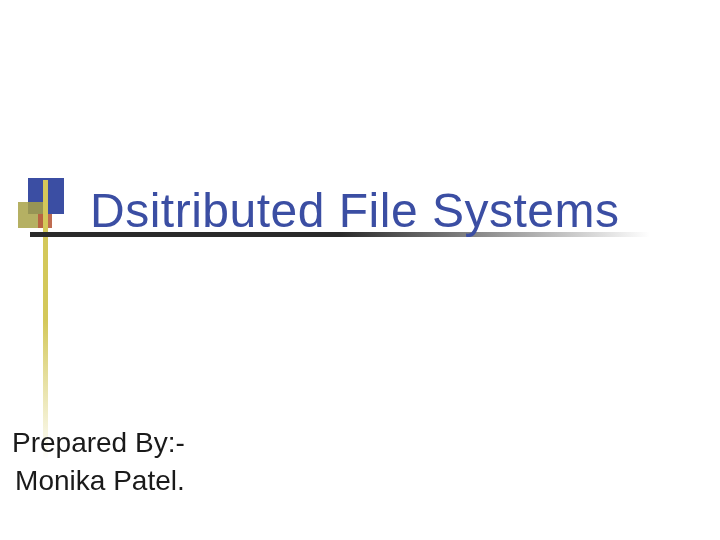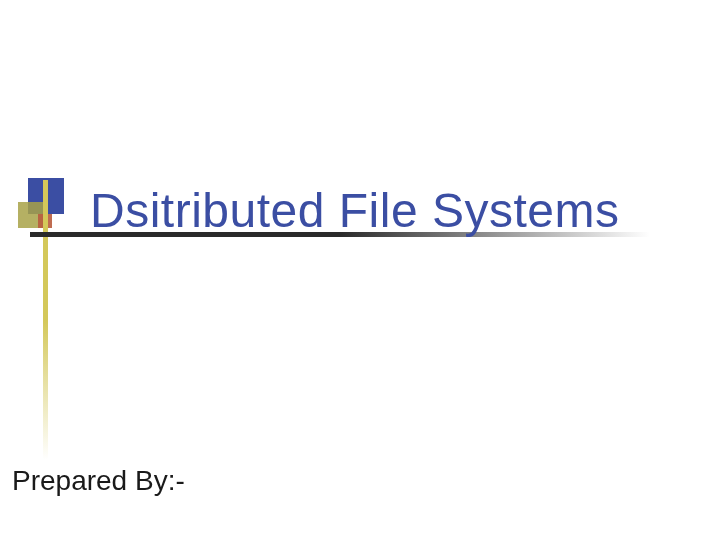--- a/index.html
+++ b/index.html
@@ -93,13 +93,14 @@
   <div class="square-red"></div>
 </div>
 
 <div class="vert-line"></div>
 <div class="horiz-line"></div>
 
 <h1 class="title-text">Dsitributed File Systems</h1>
 
 <div class="author-block">
   <div class="author-line">Prepared By:-</div>
+  <div class="author-line">Monika Patel.</div>
 </div>
 
 </body></html>

